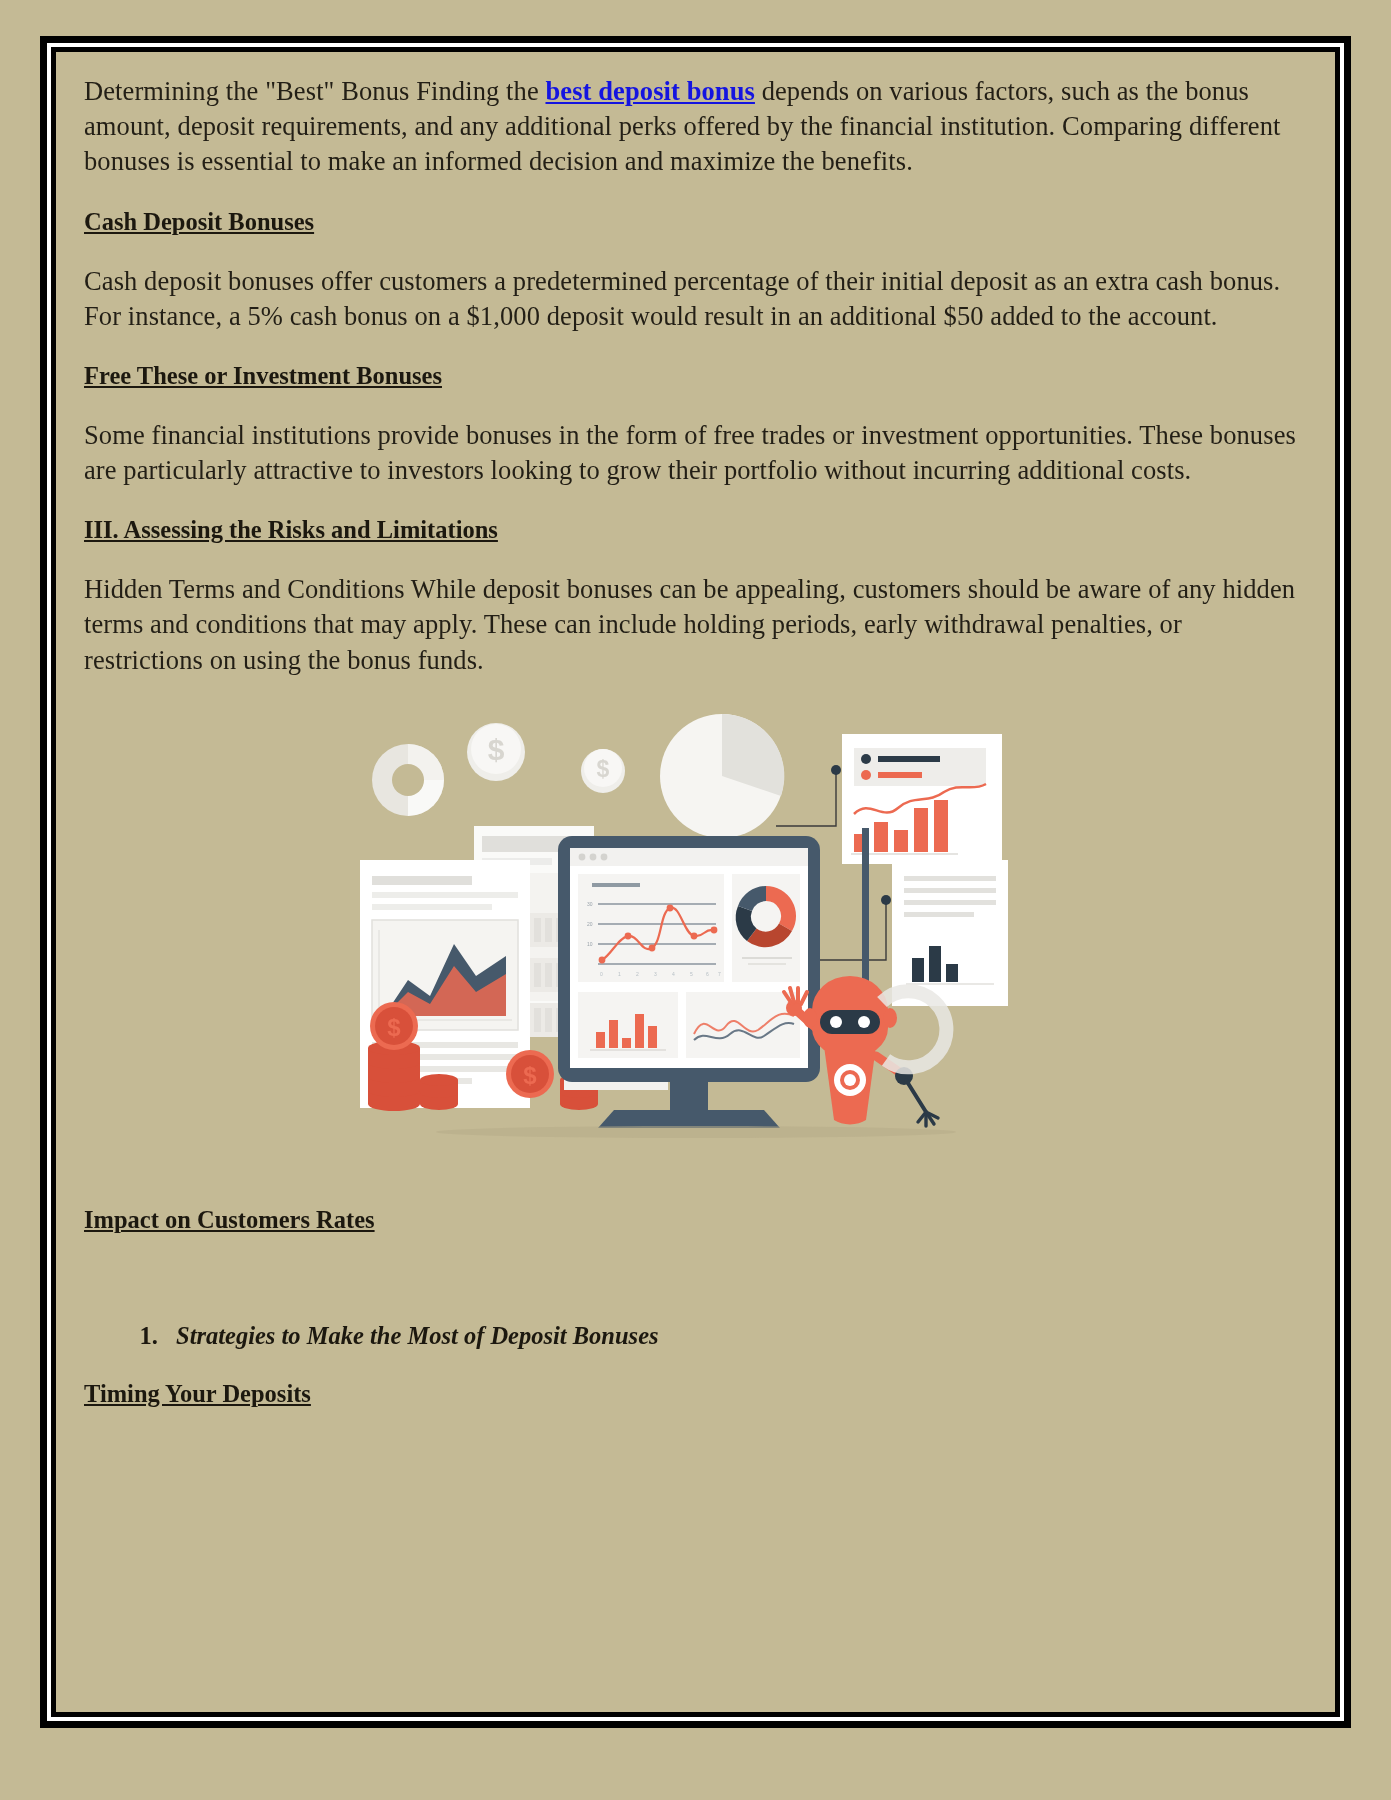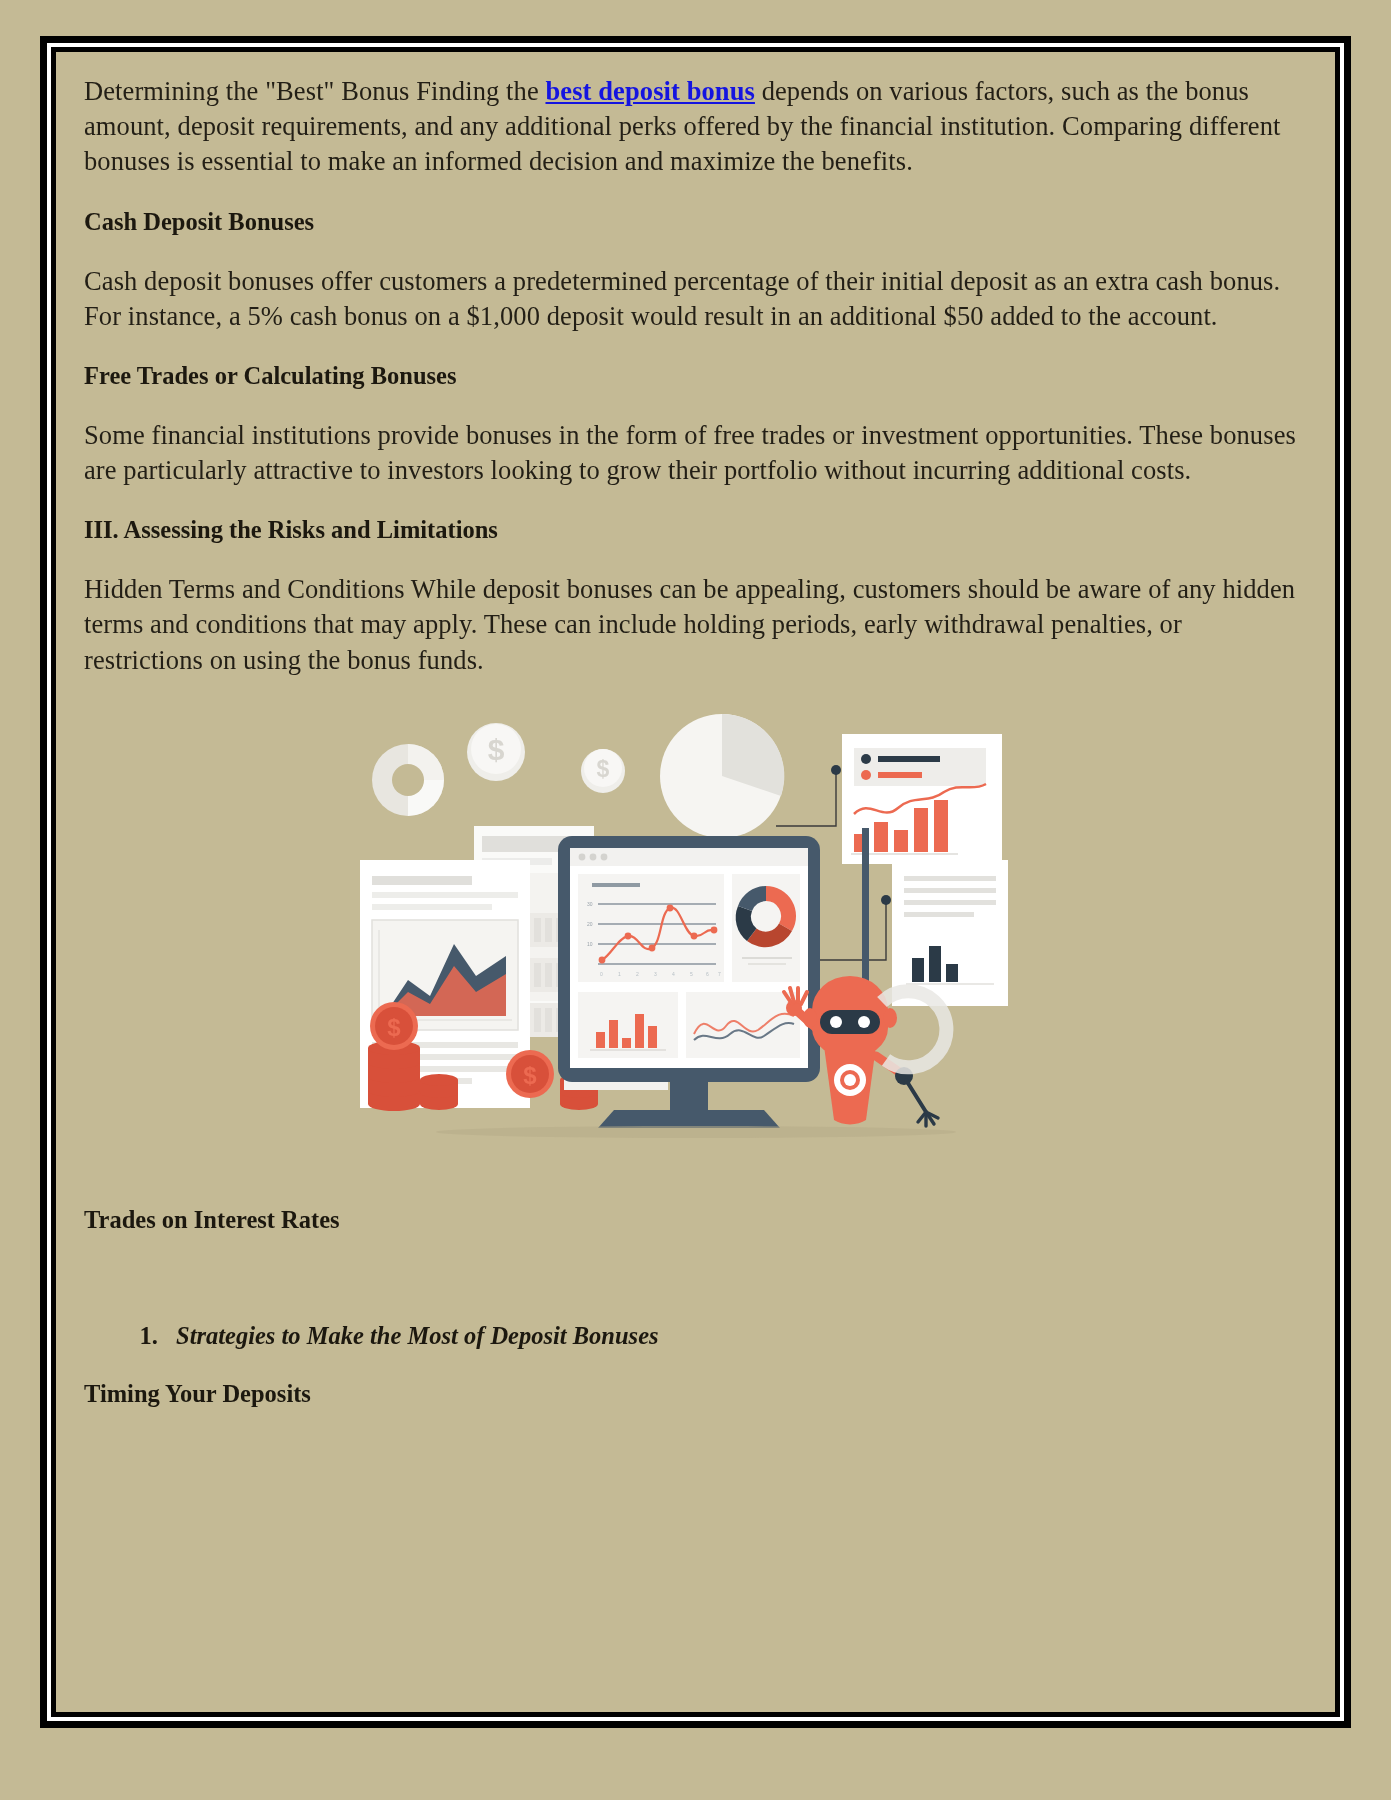--- a/index.html
+++ b/index.html
@@ -46,20 +46,21 @@
     letter-spacing: .1px;
   }
   .para.tight { margin-bottom: 16px; }
 
   h2.heading {
     font-size: 24.5px;
     font-weight: bold;
     color: #1c180f;
     margin: 0 0 26px 0;
     line-height: 1.3;
+    text-decoration: underline;
   }
 
   a.inline-link {
     color: #1414e0;
     font-weight: bold;
   }
 
   ol.numlist {
     margin: 0 0 26px 0;
     padding-left: 80px;
@@ -97,21 +98,21 @@
 
 <div class="page-frame">
   <div class="page-inner">
 
     <p class="para"><span>Determining the "Best" Bonus Finding the </span><a class="inline-link" href="#">best deposit bonus</a><span> depends on various factors, such as the bonus amount, deposit requirements, and any additional perks offered by the financial institution. Comparing different bonuses is essential to make an informed decision and maximize the benefits.</span></p>
 
     <h2 class="heading">Cash Deposit Bonuses</h2>
 
     <p class="para">Cash deposit bonuses offer customers a predetermined percentage of their initial deposit as an extra cash bonus. For instance, a 5% cash bonus on a $1,000 deposit would result in an additional $50 added to the account.</p>
 
-    <h2 class="heading">Free Trades or Calculating Bonuses</h2>
+    <h2 class="heading">Free These or Investment Bonuses</h2>
 
     <p class="para">Some financial institutions provide bonuses in the form of free trades or investment opportunities. These bonuses are particularly attractive to investors looking to grow their portfolio without incurring additional costs.</p>
 
     <h2 class="heading">III. Assessing the Risks and Limitations</h2>
 
     <p class="para tight">Hidden Terms and Conditions While deposit bonuses can be appealing, customers should be aware of any hidden terms and conditions that may apply. These can include holding periods, early withdrawal penalties, or restrictions on using the bonus funds.</p>
 
     <div class="figure-wrap">
       <svg class="illustration" viewBox="0 0 700 450" xmlns="http://www.w3.org/2000/svg">
 
@@ -419,21 +420,21 @@
 
           <path d="M540 352 a38 38 0 1 0 -4 -58" stroke="#e9e8e4" stroke-width="14" fill="none" opacity=".85"></path>
         </g>
 
         <ellipse cx="350" cy="424" rx="260" ry="6" fill="#b6ac89" opacity=".55"></ellipse>
       </svg>
     </div>
 
     <div class="spacer-sm"></div>
 
-    <h2 class="heading">Trades on Interest Rates</h2>
+    <h2 class="heading">Impact on Customers Rates</h2>
 
     <div class="spacer-md"></div>
 
 
     <ol class="numlist">
       <li><span class="li-text">Strategies to Make the Most of Deposit Bonuses</span></li>
     </ol>
 
 
     <h2 class="heading"> Timing Your Deposits</h2>

